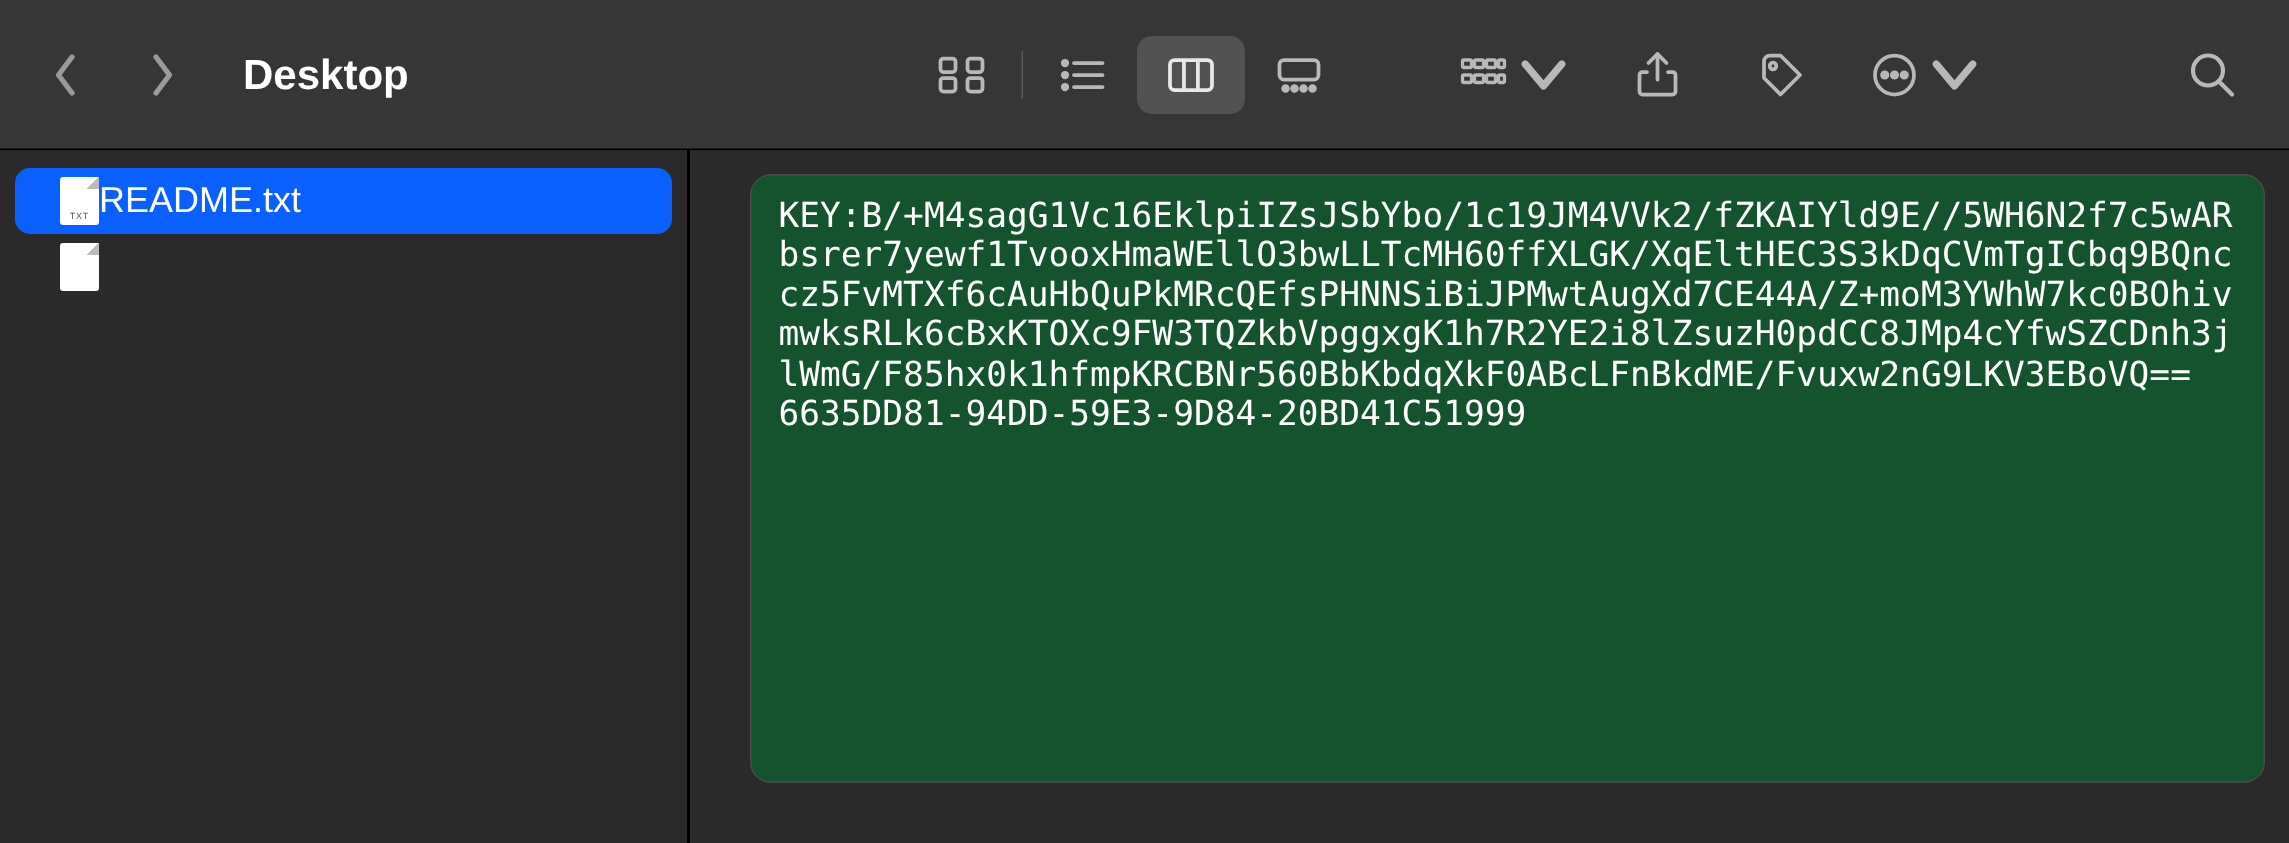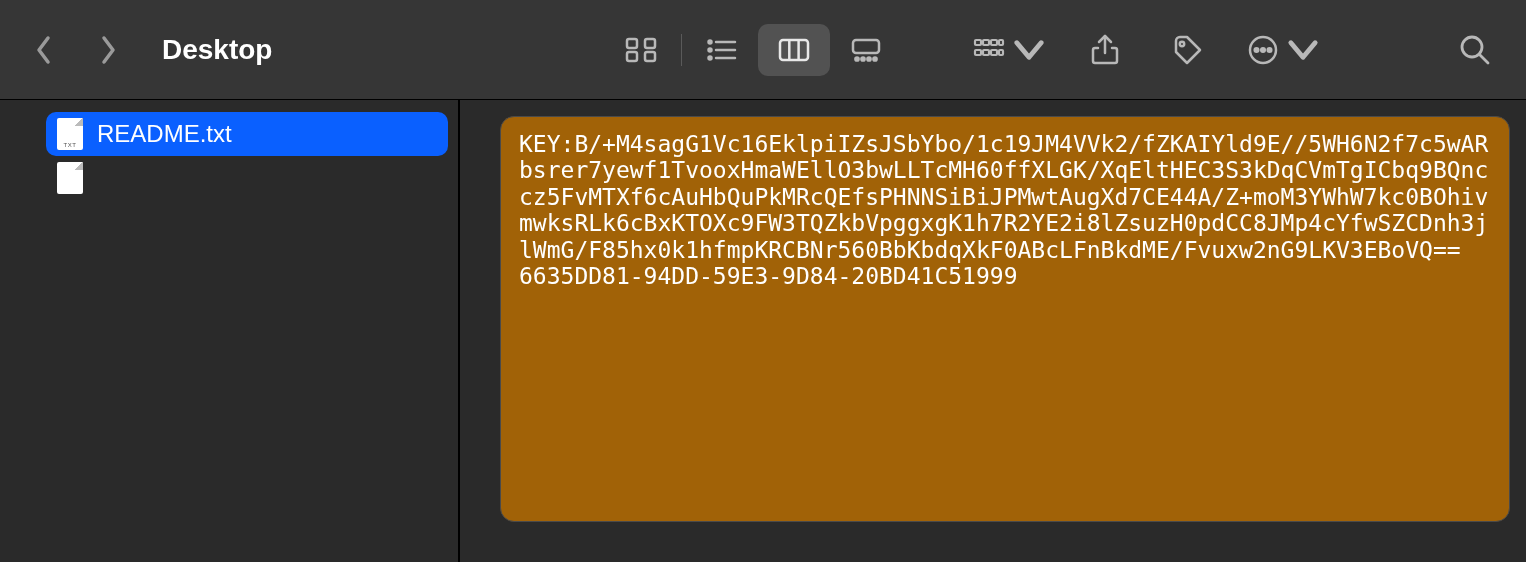--- a/index.html
+++ b/index.html
@@ -71,27 +71,26 @@
   .body { flex: 1; display: flex; min-height: 0; }
   .sidebar {
     width: 460px;
     background: #2a2a2a;
     border-right: 2px solid #000;
     padding: 12px 10px;
   }
   .file-row {
     height: 44px;
     display: flex; align-items: center;
-    gap: 14px;
-    padding: 0 11px;
+    gap: 0;
+    padding: 0 30px;
     border-radius: 10px;
     color: #e8e8e8;
     font-size: 24px;
     cursor: pointer;
-    margin-left: 36px;
   }
   .file-row.selected { background: #0a60ff; color: #fff; }
   .file-icon {
     width: 26px; height: 32px;
     background: #fff;
     border-radius: 2px;
     position: relative;
     flex-shrink: 0;
     display: flex; align-items: flex-end; justify-content: center;
   }
@@ -109,21 +108,21 @@
   }
 
   .preview-area {
     flex: 1;
     background: #2a2a2a;
     display: flex;
     padding: 16px 16px 0 40px;
   }
   .preview-box {
     flex: 1;
-    background: #a16207;
+    background: #14532d;
     border: 1px solid #4a4a4a;
     border-radius: 14px;
     padding: 14px 18px;
     font-family: "SF Mono", ui-monospace, Menlo, Consolas, monospace;
     font-size: 23px;
     line-height: 1.15;
     color: #fff;
     white-space: pre-wrap;
     word-break: break-all;
     overflow: hidden;

